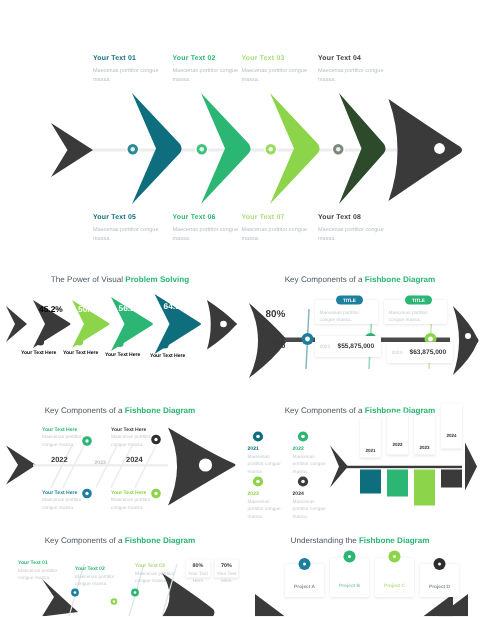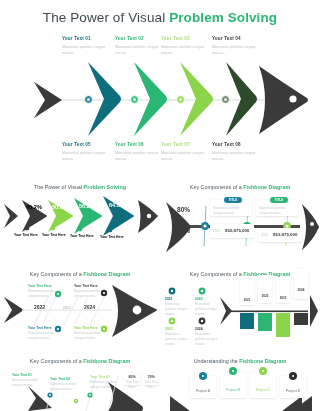--- a/index.html
+++ b/index.html
@@ -78,21 +78,20 @@
   }
   .dotbadge b { display:block; width:2.4px; height:2.4px; border-radius:50%; background:#fff; }
 </style>
 </head>
 <body>
 
 <div class="page">
 
   <div class="hero">
 
-    <div class="hero-title"><span>The Power of Visual </span><span class="accent">Problem Solving</span></div>
 
     <div class="spine"></div>
 
     <div class="chev" style="left:32px; top:80px;">
       <svg width="32" height="40" viewBox="0 0 32 40">
         <path d="M2 2 L30 20 L2 38 L13 20 Z" fill="#3a3a3a"></path>
       </svg>
     </div>
 
     <div class="chev" style="left:82px; top:62px;">

